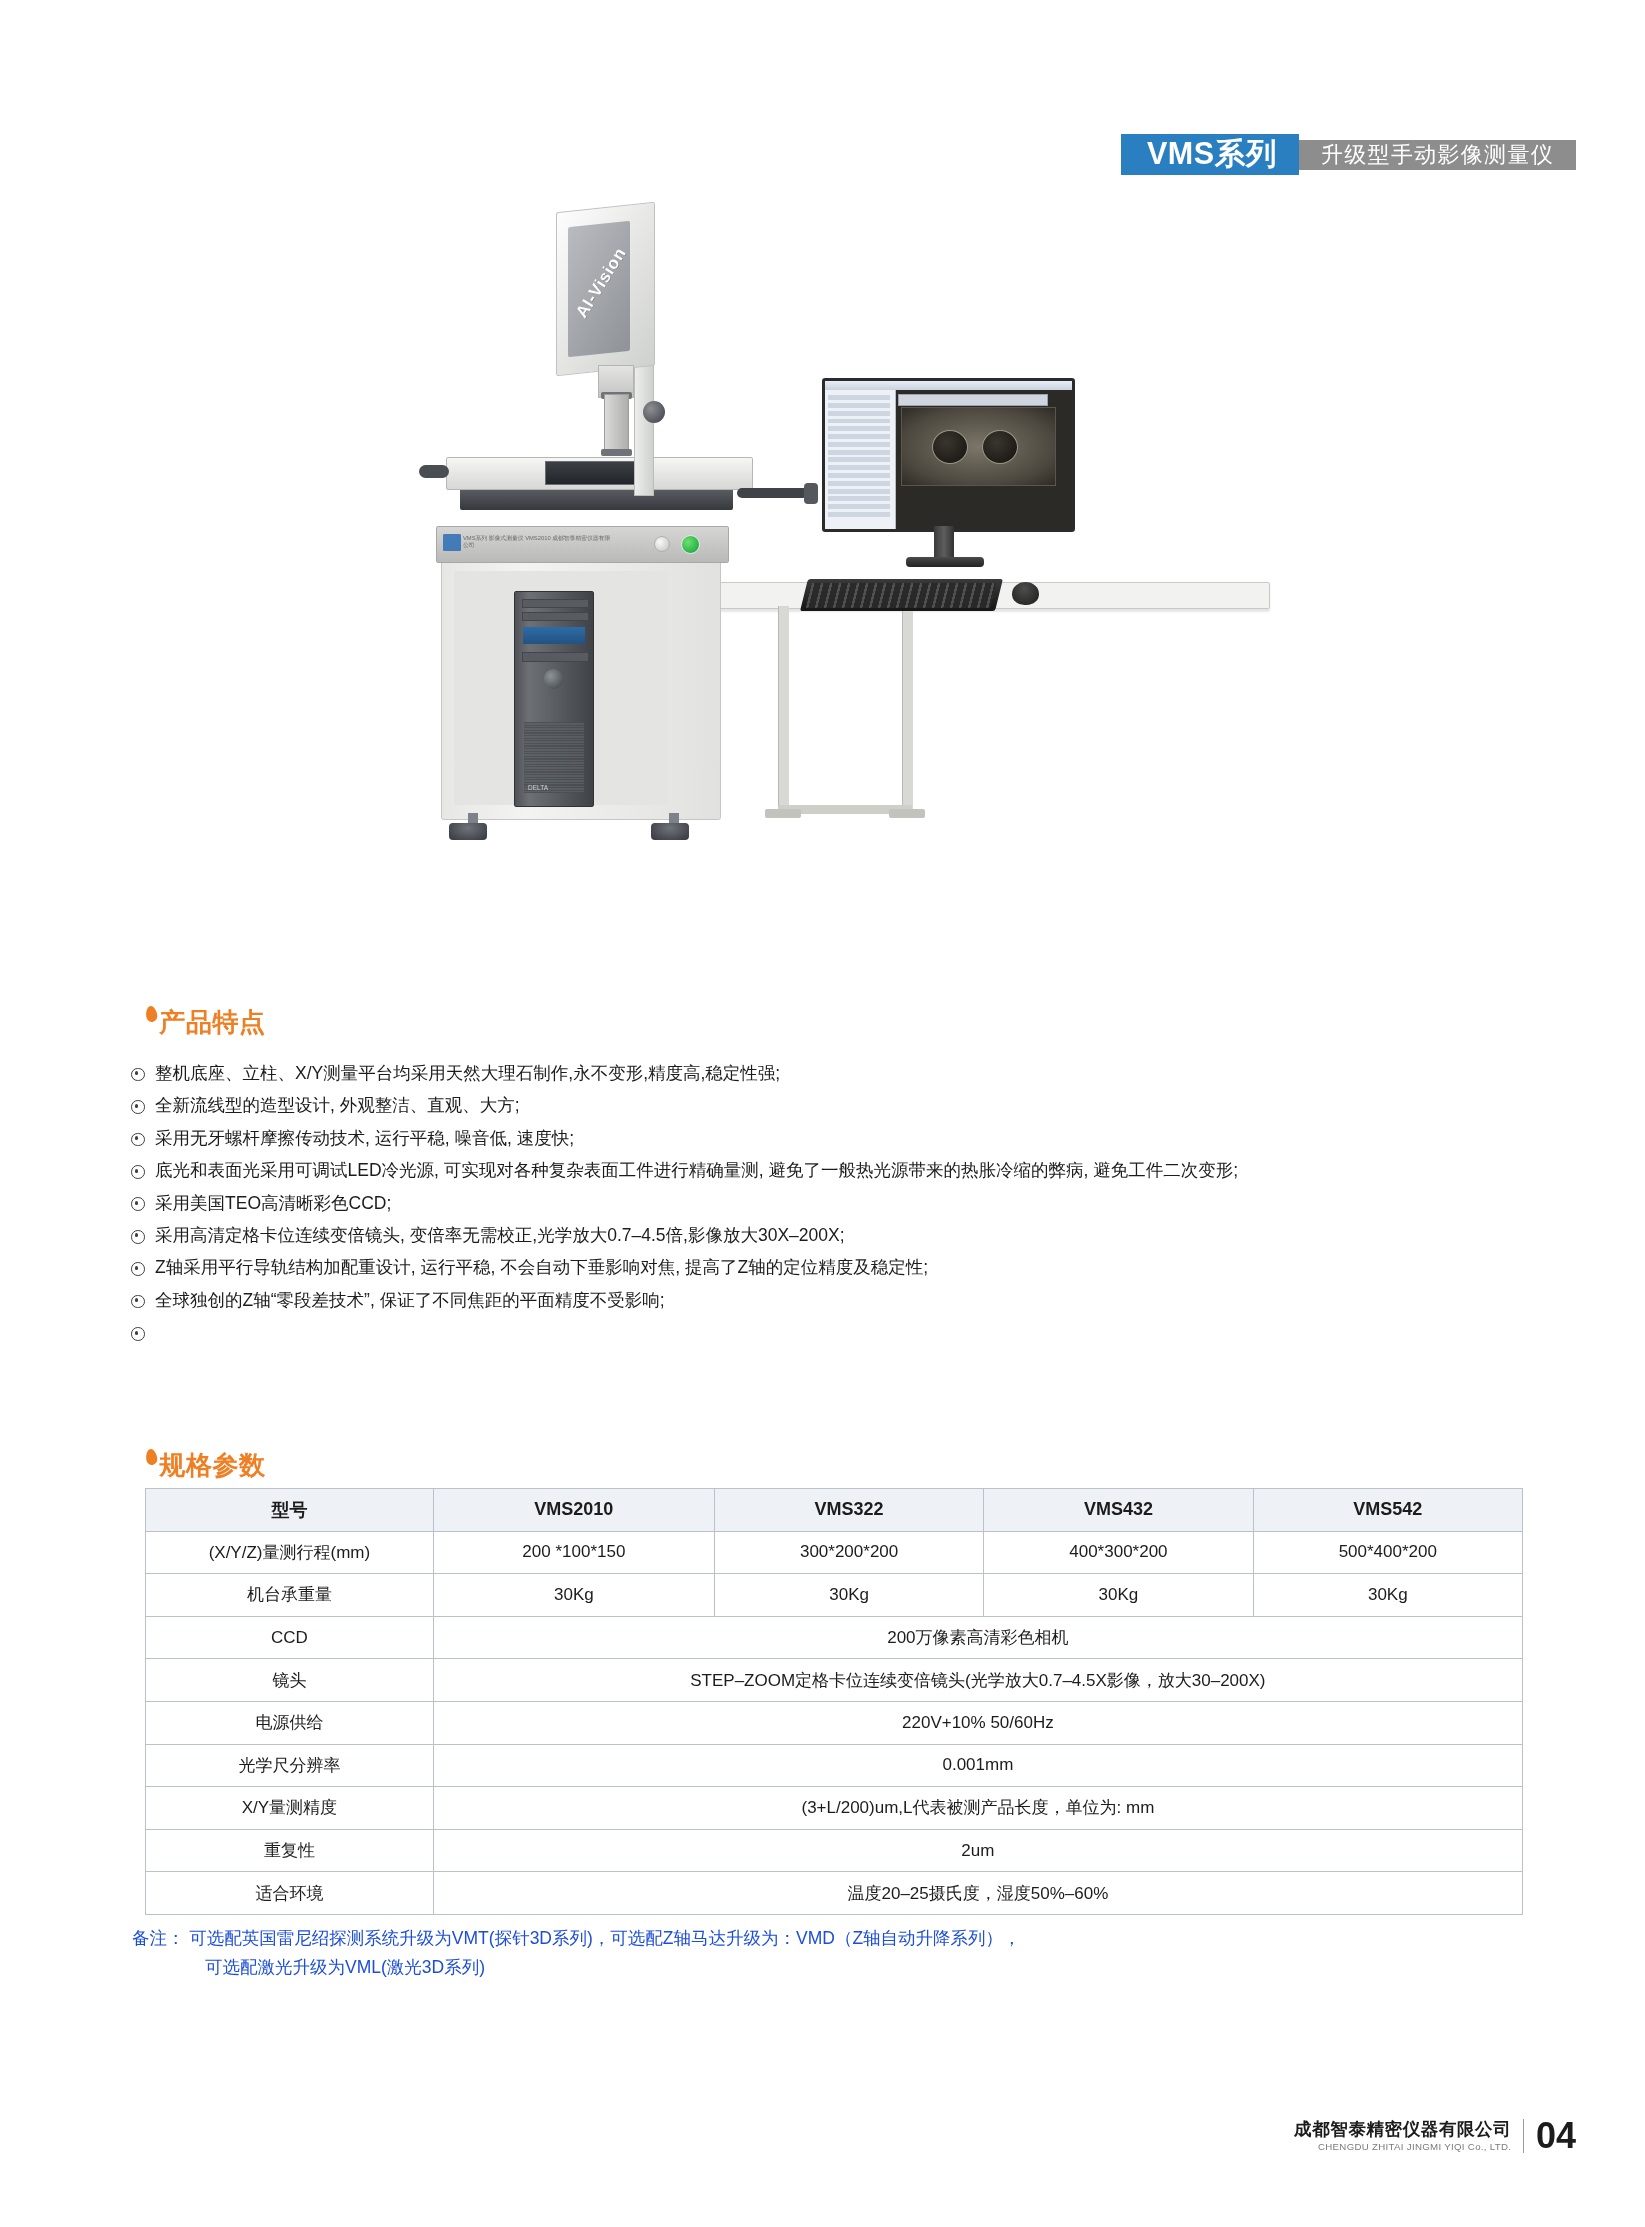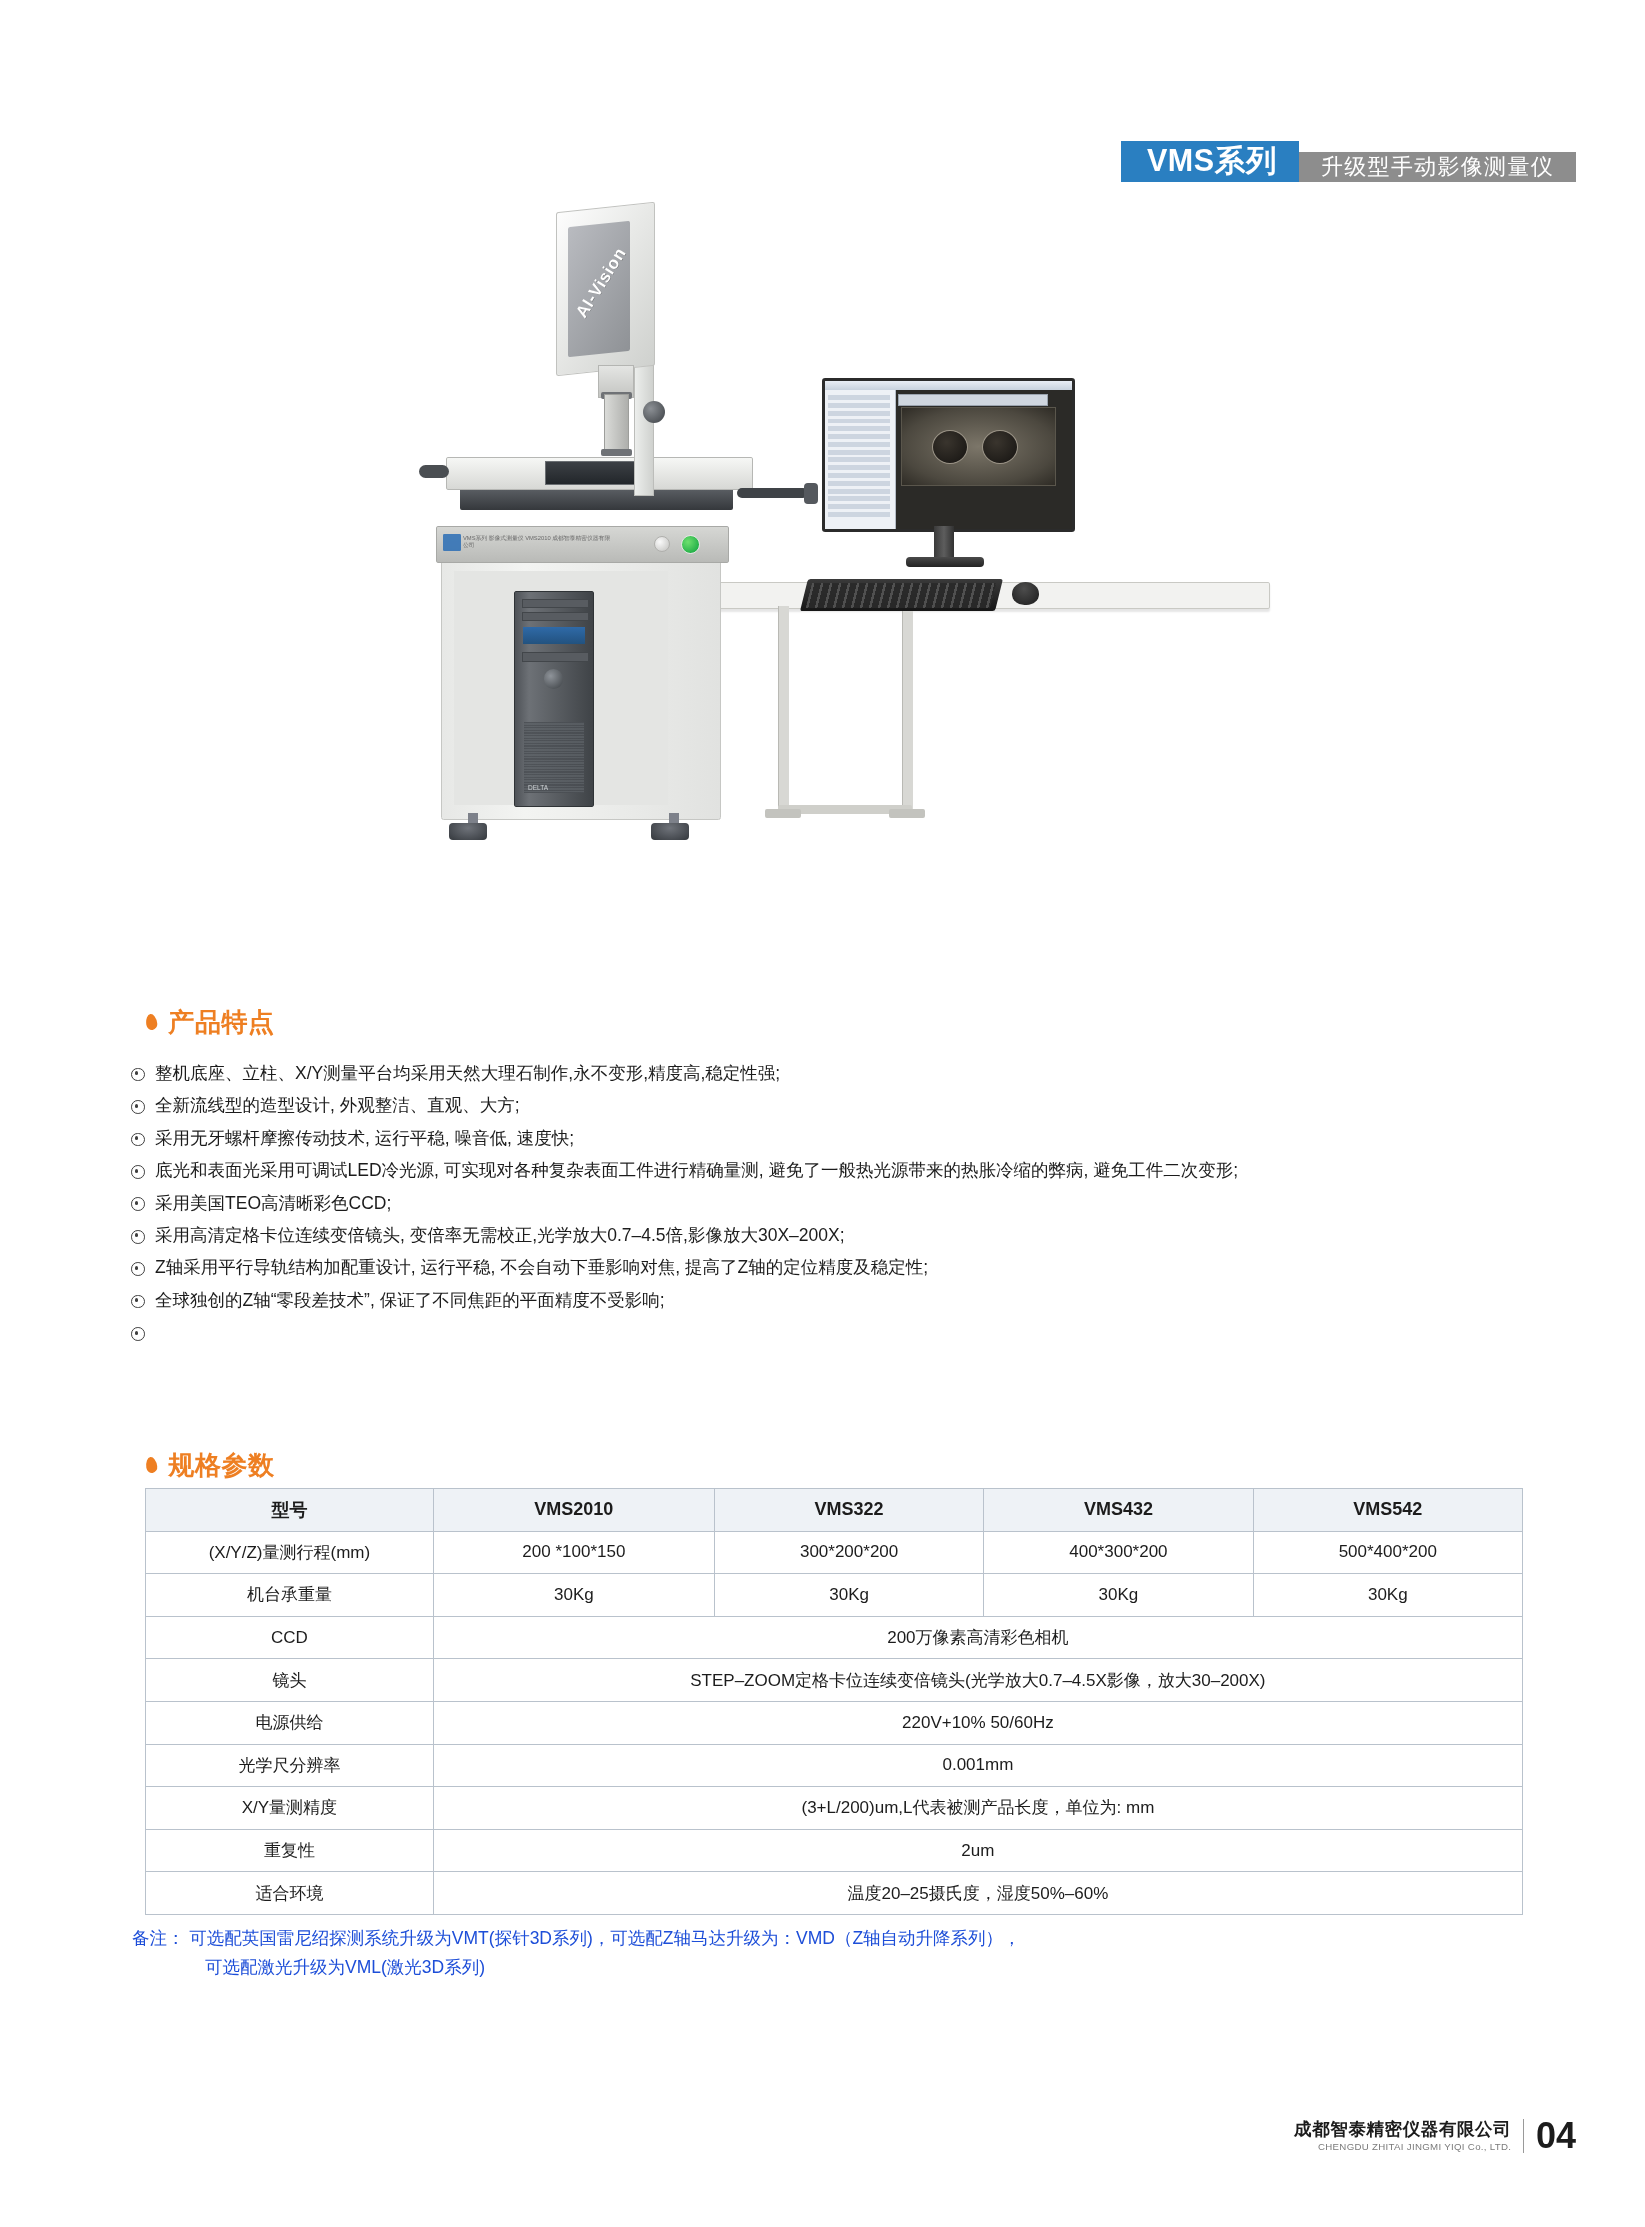--- a/index.html
+++ b/index.html
@@ -15,21 +15,21 @@
     position: relative;
     overflow: hidden;
   }
 
   
   .header-banner {
     position: absolute;
     top: 127px;
     right: 70px;
     display: flex;
-    align-items: flex-end;
+    align-items: center;
     height: 55px;
   }
   .header-banner .blue-block {
     background: #2a7fc1;
     color: #ffffff;
     font-size: 30.5px;
     font-weight: bold;
     letter-spacing: 0.6px;
     padding: 0 22px 0 26px;
     display: flex;
@@ -481,22 +481,21 @@
     width: 27px;
     height: 23.4px;
     background: radial-gradient(ellipse at 45% 30%, #4d4d4d, #1b1b1b);
     border-radius: 50% 50% 46% 46%;
   }
 
   
   .section-title {
     position: absolute;
     display: flex;
-    align-items: center;
-    gap: 9px;
+    align-items: flex-start;
   }
   .flame-icon {
     width: 14.3px;
     height: 19.5px;
     position: relative;
   }
   .flame-icon::before {
     content: "";
     position: absolute;
     left: 1.3px; top: 1.3px;

